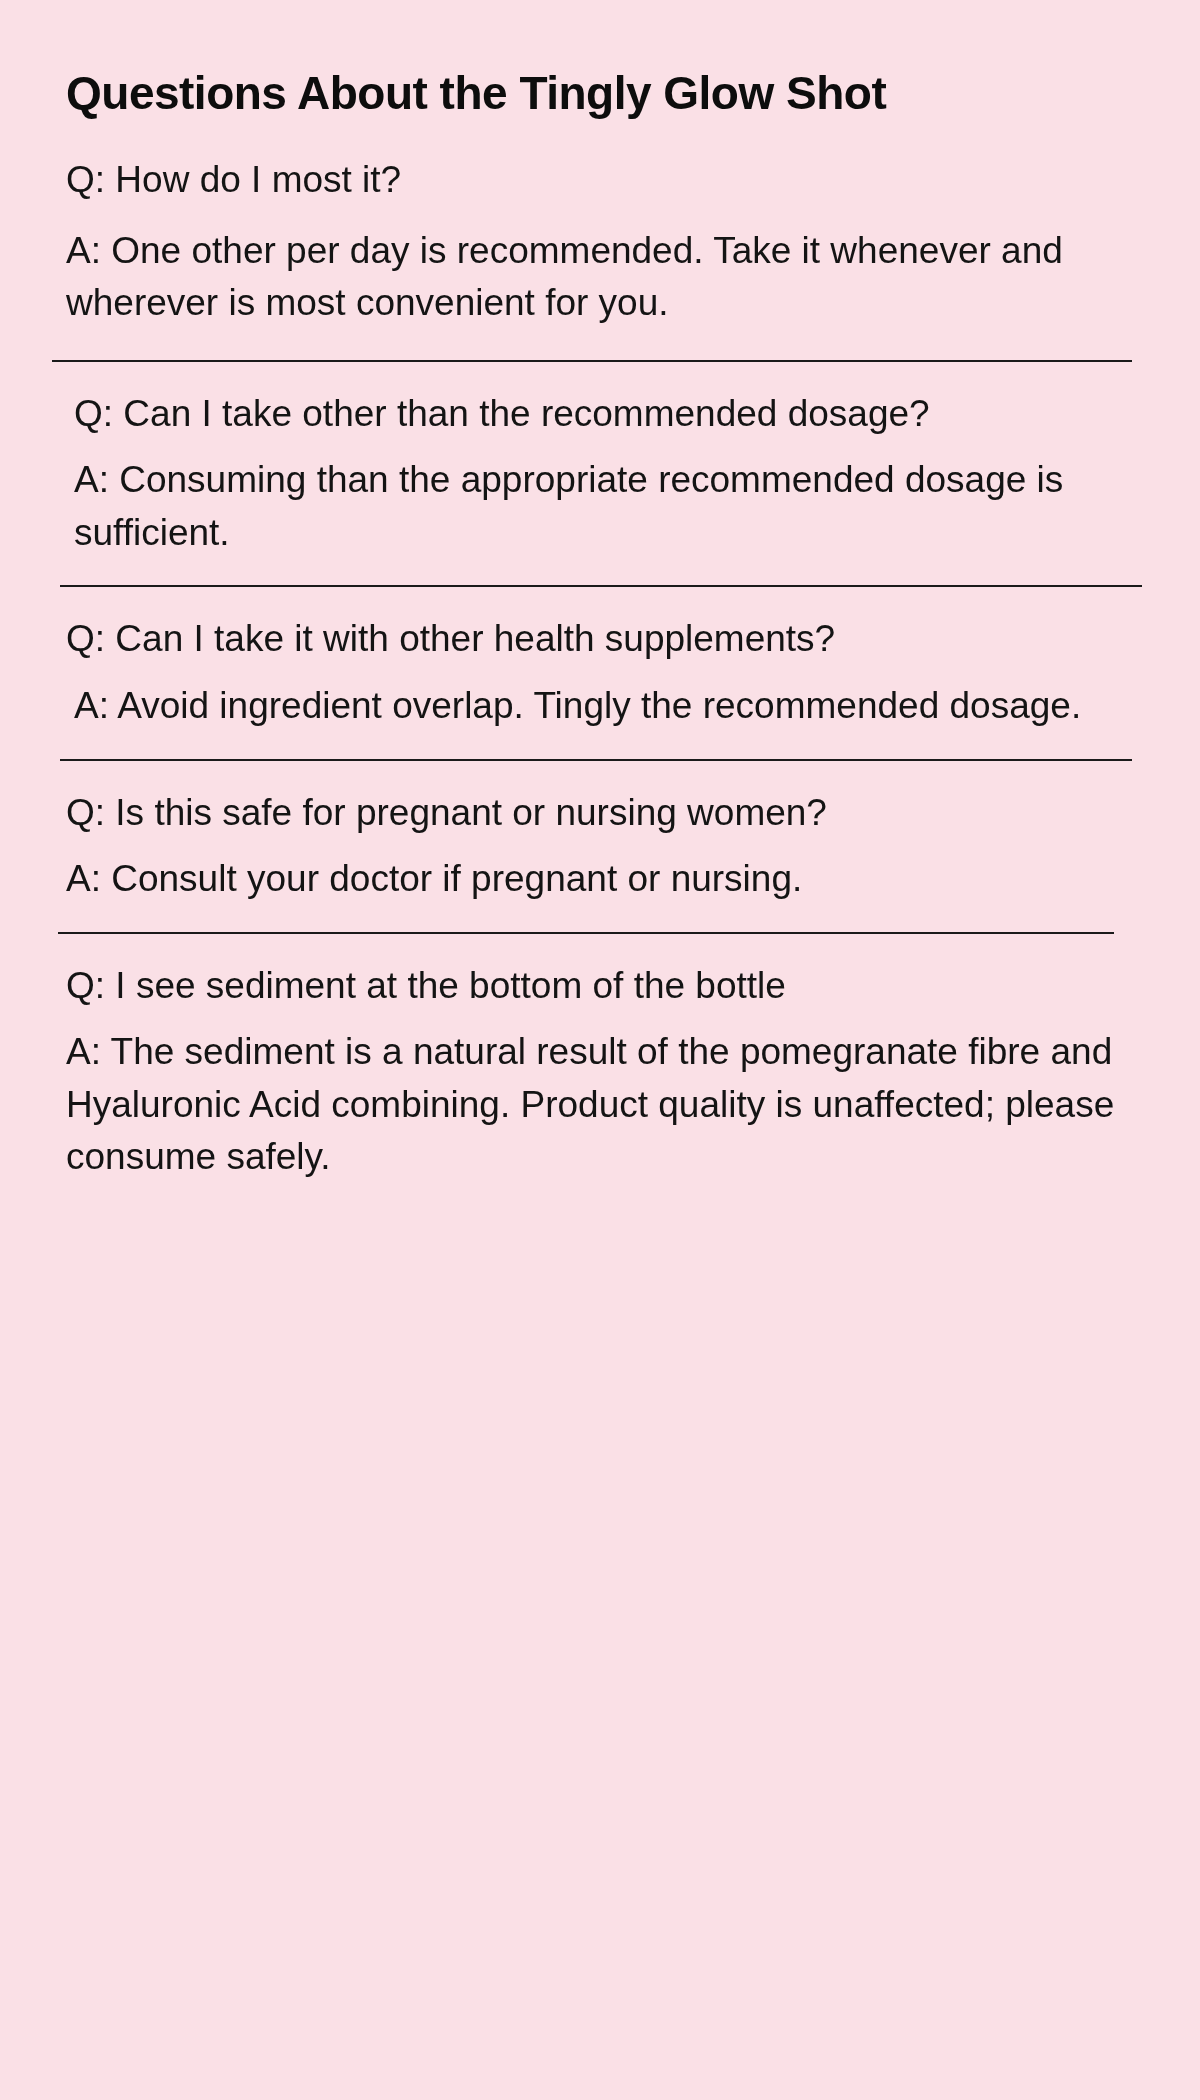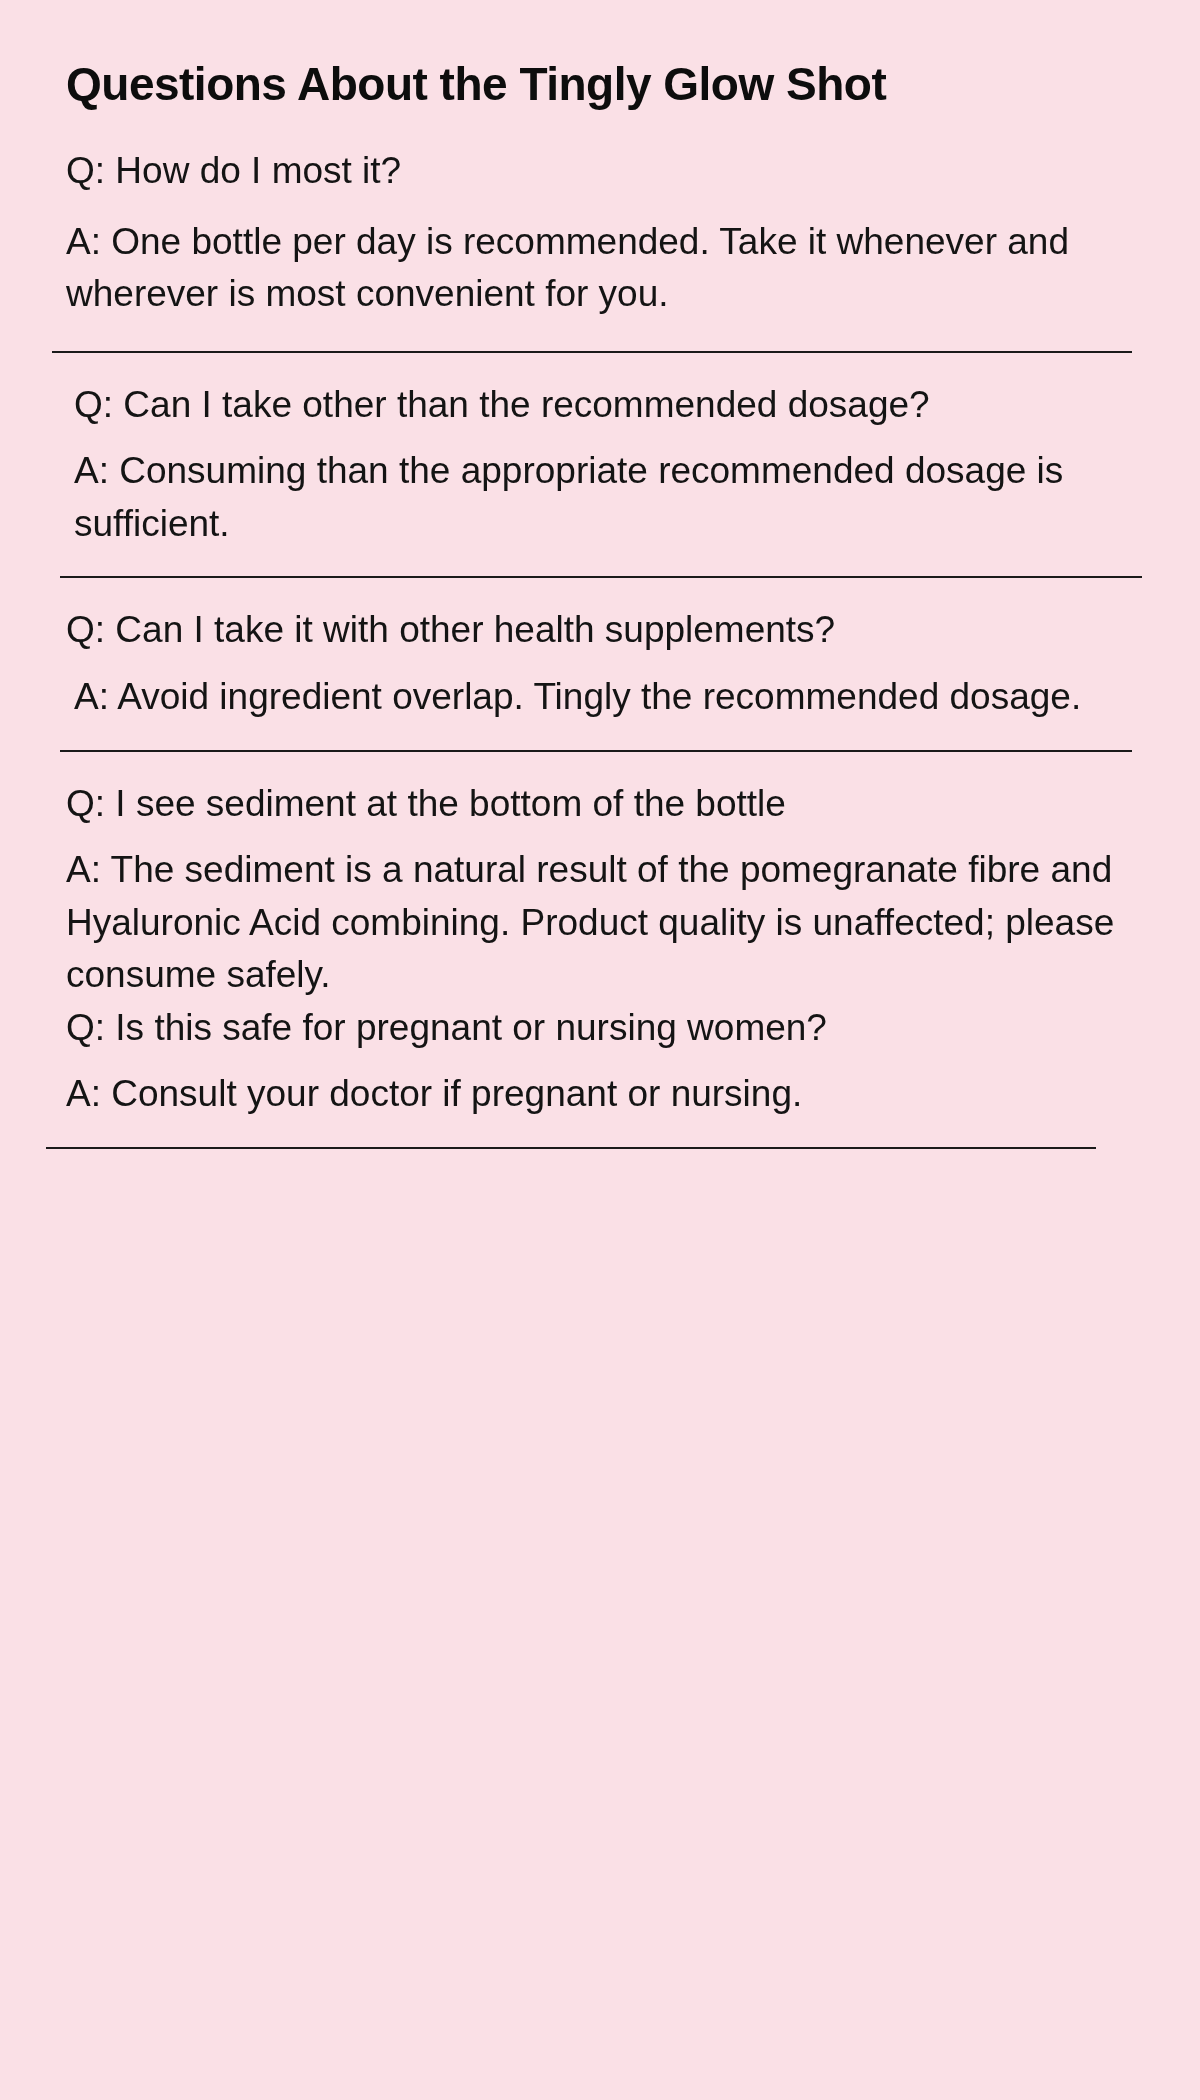--- a/index.html
+++ b/index.html
@@ -19,21 +19,21 @@
     width: 1200px;
     height: 2100px;
     box-sizing: border-box;
     padding: 50px 58px 0 66px;
   }
   .faq-title {
     font-size: 46px;
     font-weight: bold;
     letter-spacing: -0.5px;
     line-height: 1.18;
-    margin: 7px 0 34px 0;
+    margin: 16px 0 34px 0;
     color: #0d0d0d;
   }
   .faq-list {
     display: block;
   }
   .faq-item {
     display: block;
   }
   .faq-q {
     font-size: 37px;
@@ -67,41 +67,41 @@
 <body>
 
 <div class="page">
 
   <h1 class="faq-title">Questions About the Tingly Glow Shot</h1>
 
   <div class="faq-list">
 
     <div class="faq-item">
       <p class="faq-q">Q: How do I most it?</p>
-      <p class="faq-a">A: One bottle per day is recommended. Take it whenever and wherever is most convenient for you.</p>
+      <p class="faq-a">A: One other per day is recommended. Take it whenever and wherever is most convenient for you.</p>
       <hr class="faq-divider">
     </div>
 
     <div class="faq-item">
       <p class="faq-q">Q: Can I take other than the recommended dosage?</p>
       <p class="faq-a">A: Consuming than the appropriate recommended dosage is sufficient.</p>
       <hr class="faq-divider">
     </div>
 
     <div class="faq-item">
       <p class="faq-q">Q: Can I take it with other health supplements?</p>
       <p class="faq-a">A: Avoid ingredient overlap. Tingly the recommended dosage.</p>
       <hr class="faq-divider">
     </div>
 
     <div class="faq-item">
-      <p class="faq-q">Q: I see sediment at the bottom of the bottle</p>
-      <p class="faq-a">A: The sediment is a natural result of the pomegranate fibre and Hyaluronic Acid combining. Product quality is unaffected; please consume safely.</p>
+      <p class="faq-q">Q: Is this safe for pregnant or nursing women?</p>
+      <p class="faq-a">A: Consult your doctor if pregnant or nursing.</p>
+      <hr class="faq-divider">
     </div>
 
     <div class="faq-item">
-      <p class="faq-q">Q: Is this safe for pregnant or nursing women?</p>
-      <p class="faq-a">A: Consult your doctor if pregnant or nursing.</p>
-      <hr class="faq-divider">
+      <p class="faq-q">Q: I see sediment at the bottom of the bottle</p>
+      <p class="faq-a">A: The sediment is a natural result of the pomegranate fibre and Hyaluronic Acid combining. Product quality is unaffected; please consume safely.</p>
     </div>
 
   </div>
 </div>
 
 </body></html>

